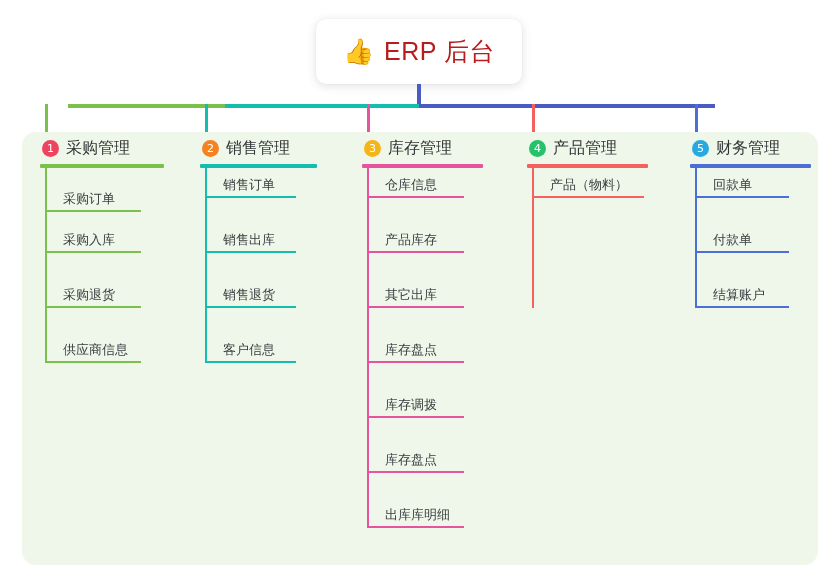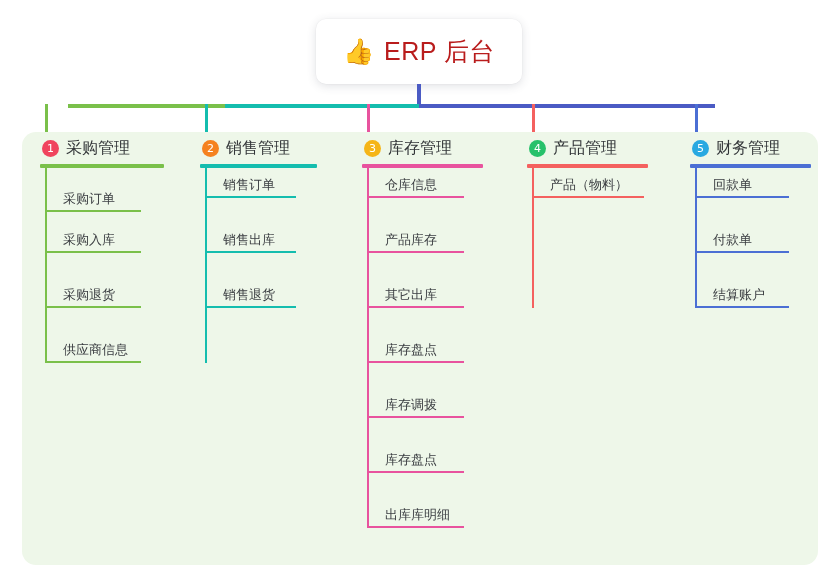--- a/index.html
+++ b/index.html
@@ -193,20 +193,24 @@
         <span class="leaf-label">销售出库</span>
       </div>
       <div class="leaf" style="top: 44px; width: 91px; height: 22px;">
         <div class="leaf-rule" style="width: 91px; background: rgb(20, 189, 174);"></div>
         <span class="leaf-label">销售订单</span>
       </div>
       <div class="leaf" style="top: 154px; width: 91px; height: 22px; text-align: center;">
         <div class="leaf-rule" style="width: 91px; background: rgb(20, 189, 174);"></div>
         <span class="leaf-label">销售退货</span>
       </div>
+      <div class="leaf" style="top: 209px; width: 91px; height: 22px;">
+        <div class="leaf-rule" style="width: 91px; background: rgb(20, 189, 174);"></div>
+        <span class="leaf-label">客户信息</span>
+      </div>
     </div>
     <div class="col" style="left: 340px; width: 131px;">
       <div class="col-head">
         <span class="badge" style="background: rgb(245, 181, 23);">3</span>
         <span class="col-title">库存管理</span>
       </div>
       <div class="col-rule" style="width: 121px; background: rgb(232, 83, 158);"></div>
       <div class="spine" style="height: 360px; background: rgb(232, 83, 158);"></div>
       <div class="leaf" style="top: 44px; width: 97px; height: 22px;">
         <div class="leaf-rule" style="width: 97px; background: rgb(232, 83, 158);"></div>

